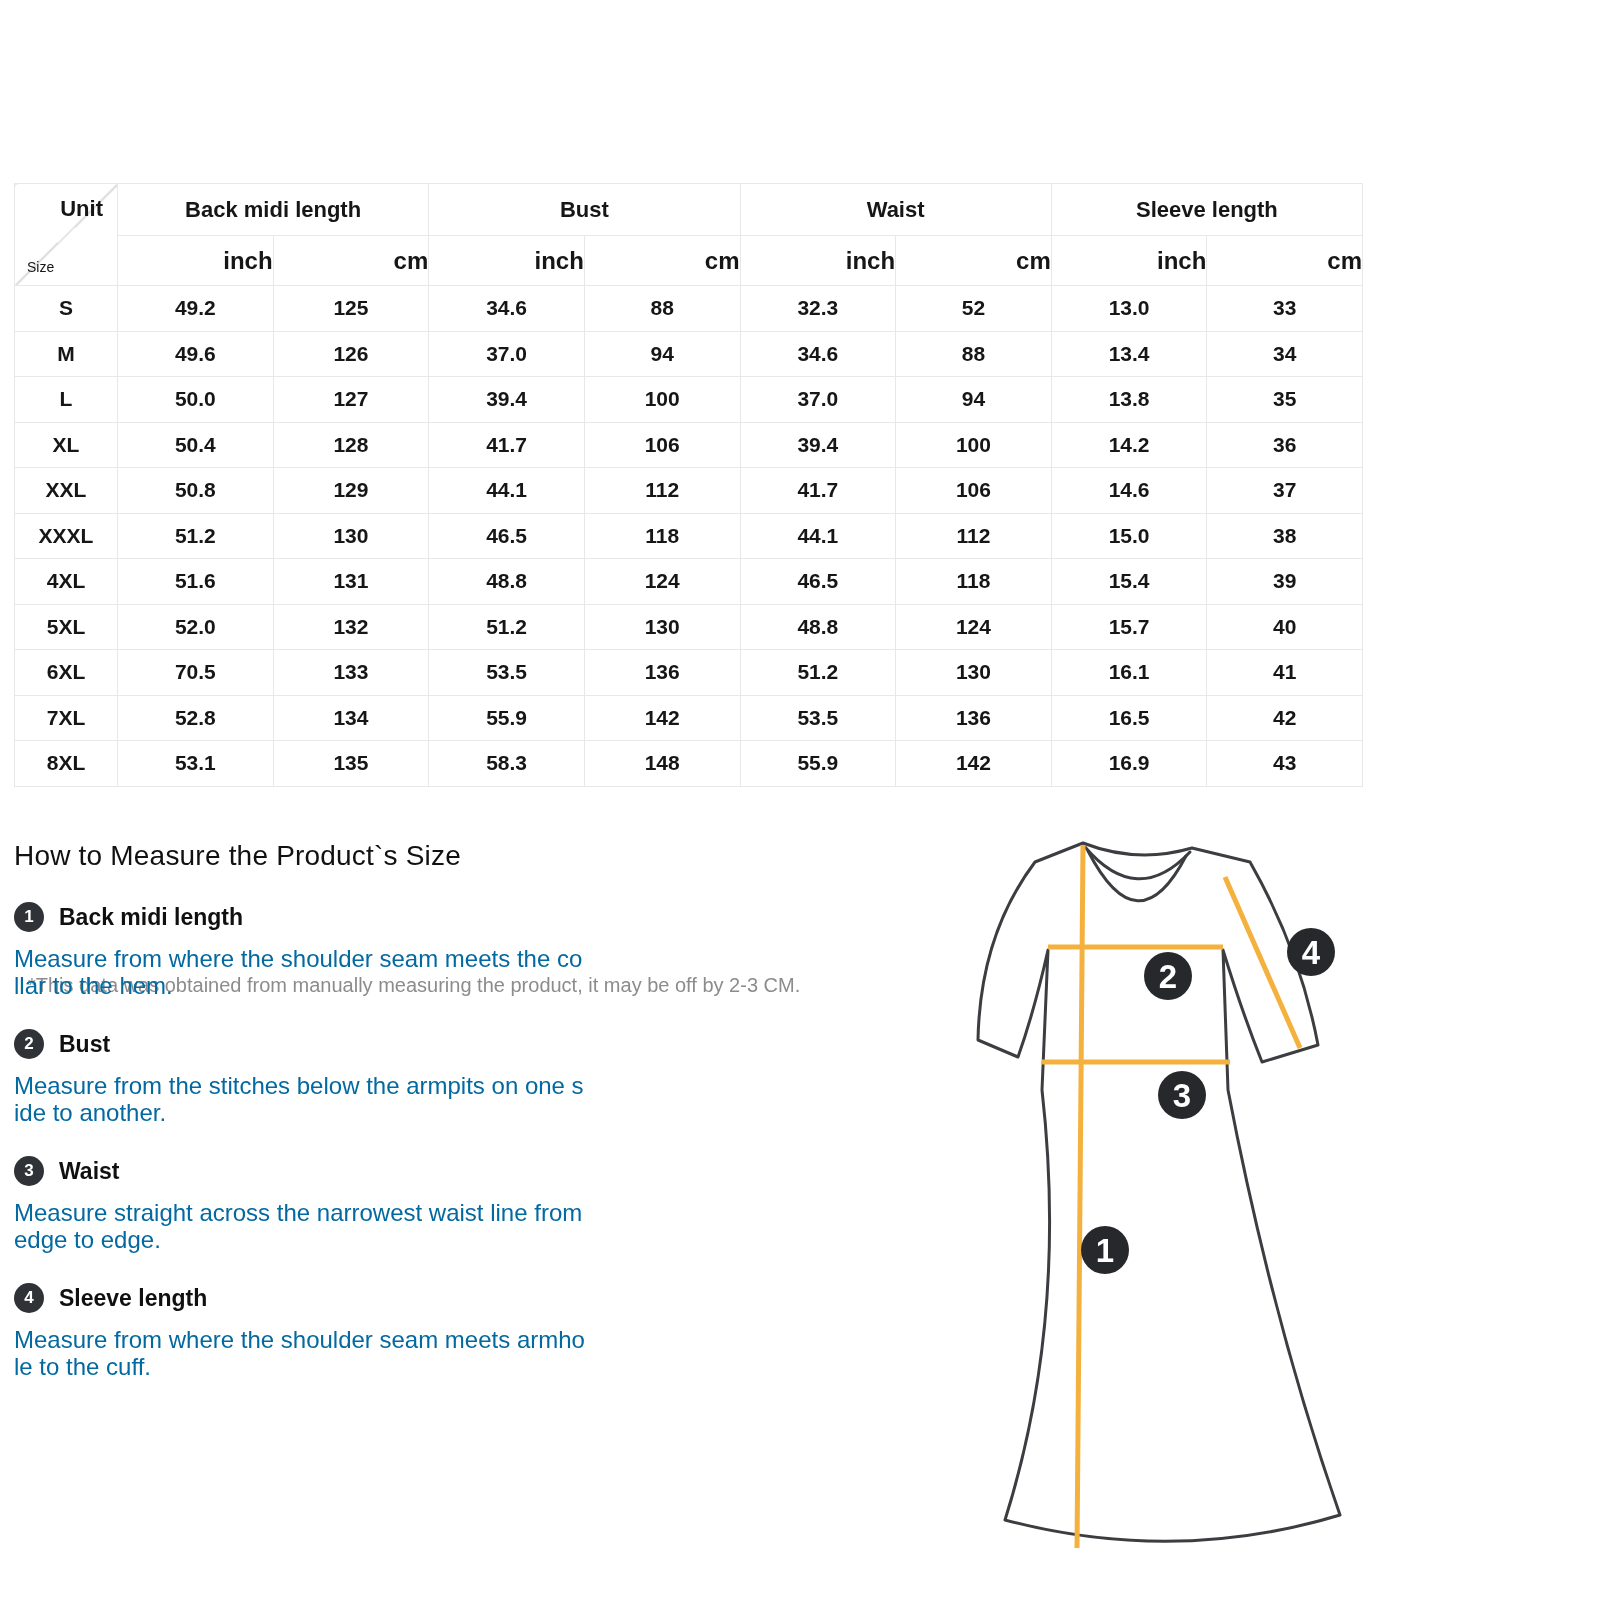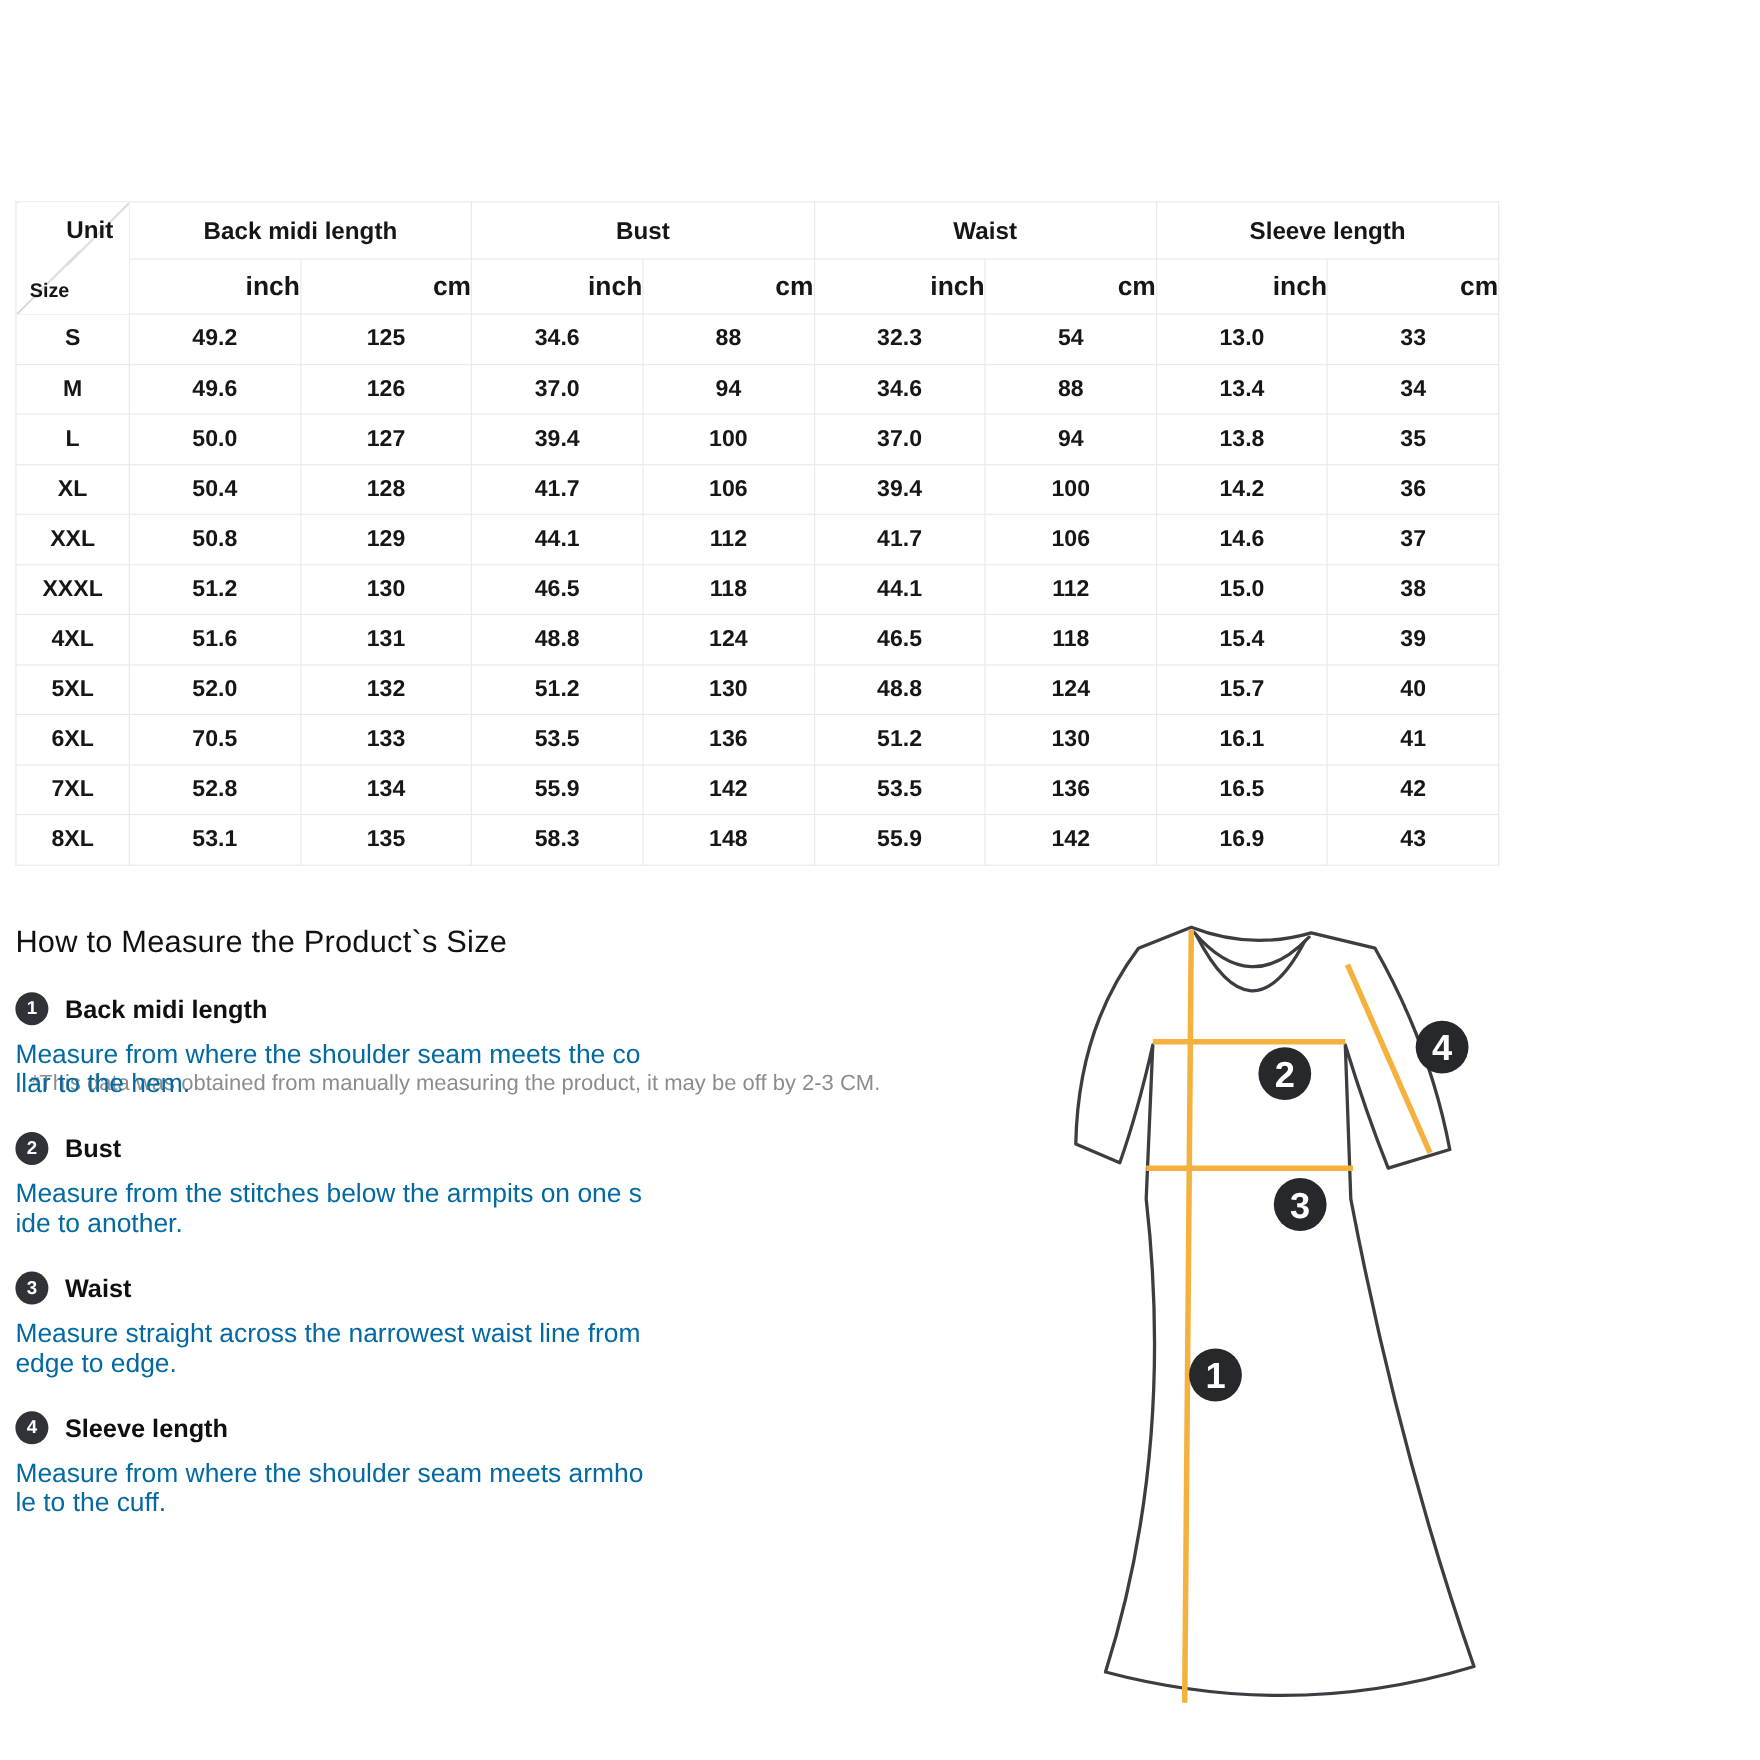--- a/index.html
+++ b/index.html
@@ -18,21 +18,21 @@
   .size-table thead tr.unit-row  th { height: 50px; font-size: 24px; text-align: right; }
   .size-table tbody td { height: 45.5px; font-size: 21px; }
   .size-table td.size-col { font-size: 21px; }
 
   td.corner { position: relative; padding: 0;
     background-image: linear-gradient(to bottom right,
       transparent calc(50% - 1px), #dcdcdc calc(50% - 1px),
       #dcdcdc calc(50% + 1px), transparent calc(50% + 1px));
   }
   td.corner .corner-top    { position: absolute; top: 12px;  right: 14px; font-size: 22px; font-weight: bold; }
-  td.corner .corner-bottom { position: absolute; bottom: 10px; left: 12px; font-size: 18px; font-weight: bold; }
+  td.corner .corner-bottom { position: absolute; bottom: 10px; left: 12px; font-size: 14px; font-weight: normal; }
 
   .disclaimer { position: absolute; left: 14px; top: 789px;
     font-size: 20px; line-height: 26px; color: #8c8c8c; font-weight: normal; }
 
   
   .guide { position: absolute; left: 14px; top: 840px; width: 610px; }
   .guide h2 { font-size: 28px; font-weight: normal; color: #111; letter-spacing: .2px; }
   .guide .item { margin-top: 30px; }
   .guide .item-head { display: flex; align-items: center; gap: 15px; }
   .badge { width: 30px; height: 30px; border-radius: 50%; background: #2f3337;
@@ -84,21 +84,21 @@
         </tr>
     </thead>
     <tbody>
         <tr>
           <td class="size-col">S</td>
           <td>49.2</td>
           <td>125</td>
           <td>34.6</td>
           <td>88</td>
           <td>32.3</td>
-          <td>54</td>
+          <td>52</td>
           <td>13.0</td>
           <td>33</td>
         </tr>
         <tr>
           <td class="size-col">M</td>
           <td>49.6</td>
           <td>126</td>
           <td>37.0</td>
           <td>94</td>
           <td>34.6</td>

